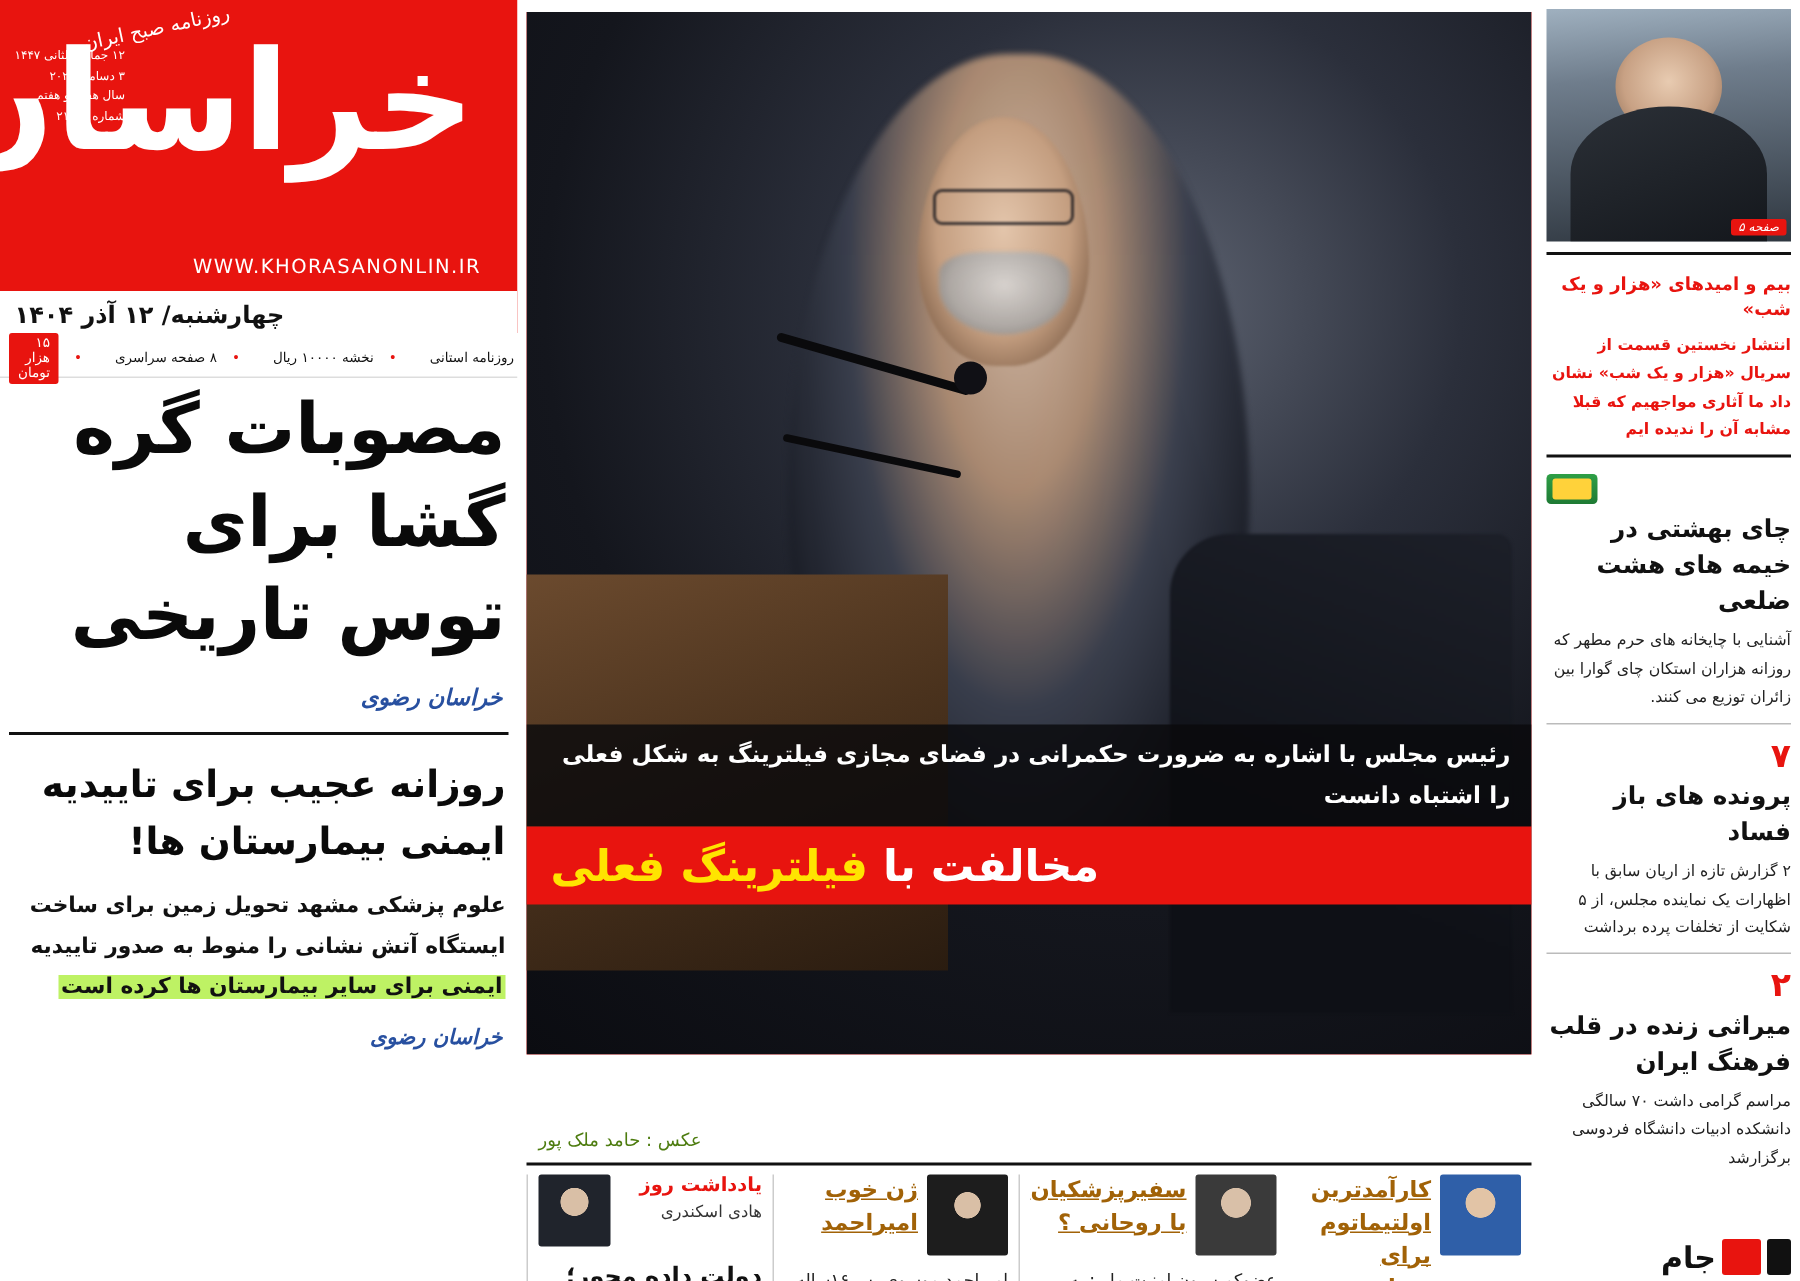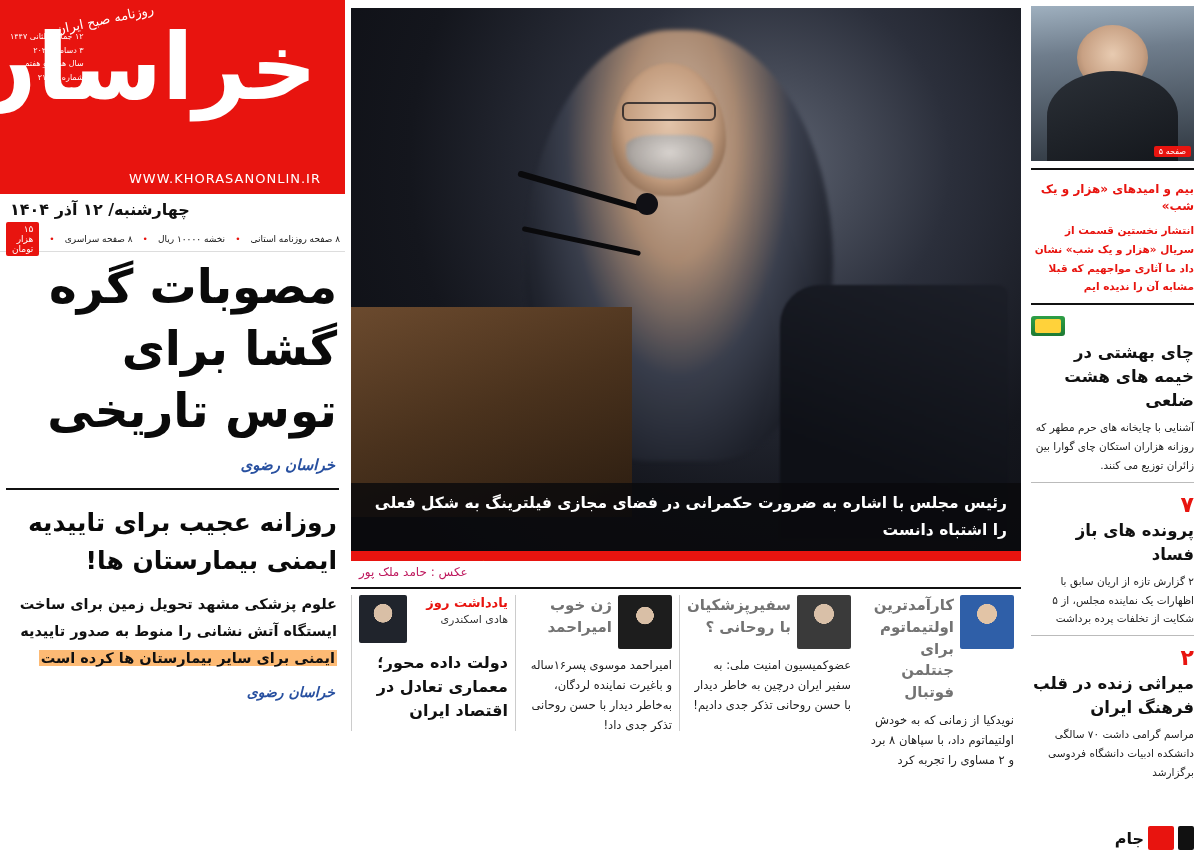--- a/index.html
+++ b/index.html
@@ -85,21 +85,21 @@
     background: #fff;
     display: flex;
     flex-direction: row-reverse;
     align-items: center;
     gap: 10px;
     font-size: 9px;
     color: #111;
     padding: 4px 6px 0 6px;
     border-bottom: 1px solid #ddd;
   }
-  .infobar .cell { white-space: nowrap; }
+  .infobar .cell { white-space: nowrap; margin-left: 12px; }
   .infobar .dot { color: #e8140f; font-size: 9px; }
   .price-badge {
     background: #e8140f;
     color: #fff;
     font-size: 9px;
     padding: 2px 6px;
     border-radius: 2px;
   }
 
   .kicker {
@@ -138,42 +138,42 @@
     color: #0a0a0a;
   }
   .second-body {
     font-size: 14.5px;
     font-weight: bold;
     line-height: 1.85;
     text-align: right;
     padding: 6px 8px;
     color: #111;
   }
-  .hl-yellow { background: #fdba74; padding: 0 2px; }
+  .hl-yellow { background: #bef264; padding: 0 2px; }
   .second-sign {
     text-align: right;
     padding: 6px 10px 0 8px;
     color: #2850a0;
     font-size: 14px;
     font-weight: bold;
     font-style: italic;
   }
 
   
   .center-col {
     width: 680px;
     height: 854px;
     position: relative;
     background: #fff;
     padding: 8px 4px 0 6px;
   }
   .photo-wrap {
     position: relative;
     width: 100%;
-    height: 553px;
+    height: 695px;
     background: #ef4444;
     overflow: hidden;
   }
   .photo-bg {
     position: absolute; inset: 0;
     background:
       radial-gradient(circle at 62% 28%, #5e6472 0%, #2b2f3b 32%, #14161d 62%, #0b0c11 100%);
   }
   .photo-person {
     position: absolute;
@@ -267,23 +267,24 @@
   .ol-2 .pagebadge {
     display: inline-block;
     background: #e8140f; color: #fff;
     font-size: 10px; padding: 1px 7px;
     border-radius: 2px;
     margin-top: 6px;
   }
   .photo-credit {
     text-align: left;
     font-size: 12px;
-    color: #be185d;
-    padding: 4px 6px 0 8px;
+    color: #4d7c0f;
+    padding: 18px 6px 0 8px;
     direction: rtl;
+    margin-top: 32px;
   }
 
   
   .bottom-strip {
     display: flex;
     flex-direction: row-reverse;
     gap: 0;
     margin-top: 8px;
     border-top: 2px solid #111;
     padding-top: 6px;
@@ -292,22 +293,23 @@
   .bs-item {
     flex: 1;
     padding: 0 7px;
     border-left: 1px solid #ccc;
     position: relative;
     text-align: right;
   }
   .bs-item:last-child { border-left: none; }
   .bs-row { display: flex; flex-direction: row-reverse; gap: 6px; align-items: flex-start; }
   .bs-title {
-    font-size: 15px; font-weight: bold; line-height: 1.45; color: #737373;
+    font-size: 15px; font-weight: bold; line-height: 1.45; color: #a16207;
     flex: 1;
+    text-decoration: underline;
   }
   .bs-thumb {
     width: 54px; height: 54px;
     background: linear-gradient(150deg, #8d9199, #3d424d);
     border-radius: 2px;
     flex: none;
     position: relative;
     overflow: hidden;
   }
   .bs-thumb.p1 { background: radial-gradient(circle at 50% 35%, #e2c4a6 0 22%, #2f5fa8 23% 100%); }
@@ -351,21 +353,21 @@
   }
   .side-photo .scarf {
     position: absolute; left: 10%; top: 42%;
     width: 80%; height: 58%;
     background: linear-gradient(160deg, #2b3037, #14171c);
     border-radius: 50% 50% 0 0;
   }
   .side-photo .badge {
     position: absolute; right: 3px; bottom: 4px;
     background: #e8140f; color: #fff; font-size: 8px;
-    padding: 1px 5px; border-radius: 2px;
+    padding: 1px 5px; border-radius: 2px; font-style: italic;
   }
   .side-hr { height: 2px; background: #111; margin: 7px 0; }
   .side-hr-thin { height: 1px; background: #bbb; margin: 7px 0; }
   .side-title-red {
     color: #e8140f; font-size: 12px; font-weight: bold; line-height: 1.45;
     text-align: right;
   }
   .side-title {
     font-size: 16.5px; font-weight: bold; line-height: 1.45; text-align: right; color: #111;
   }
@@ -392,21 +394,21 @@
     border-radius: 2px;
   }
   .side-row-top { display: flex; flex-direction: row-reverse; justify-content: space-between; align-items: center; }
   .bottom-left-logo {
     position: absolute;
     bottom: 4px; right: 6px;
     display: flex; flex-direction: row-reverse; align-items: center; gap: 4px;
   }
   .bll-box { width: 26px; height: 24px; background: #e8140f; border-radius: 2px; }
   .bll-box2 { width: 16px; height: 24px; background: #111; border-radius: 2px; }
-  .bll-text { font-size: 16px; font-weight: bold; color: #111; }
+  .bll-text { font-size: 20px; font-weight: bold; color: #111; }
 </style>
 </head>
 <body>
 
 <div class="page">
 
   <div class="right-col">
 
     <div class="masthead">
       <div class="masthead-sub">روزنامه صبح ایران</div>

